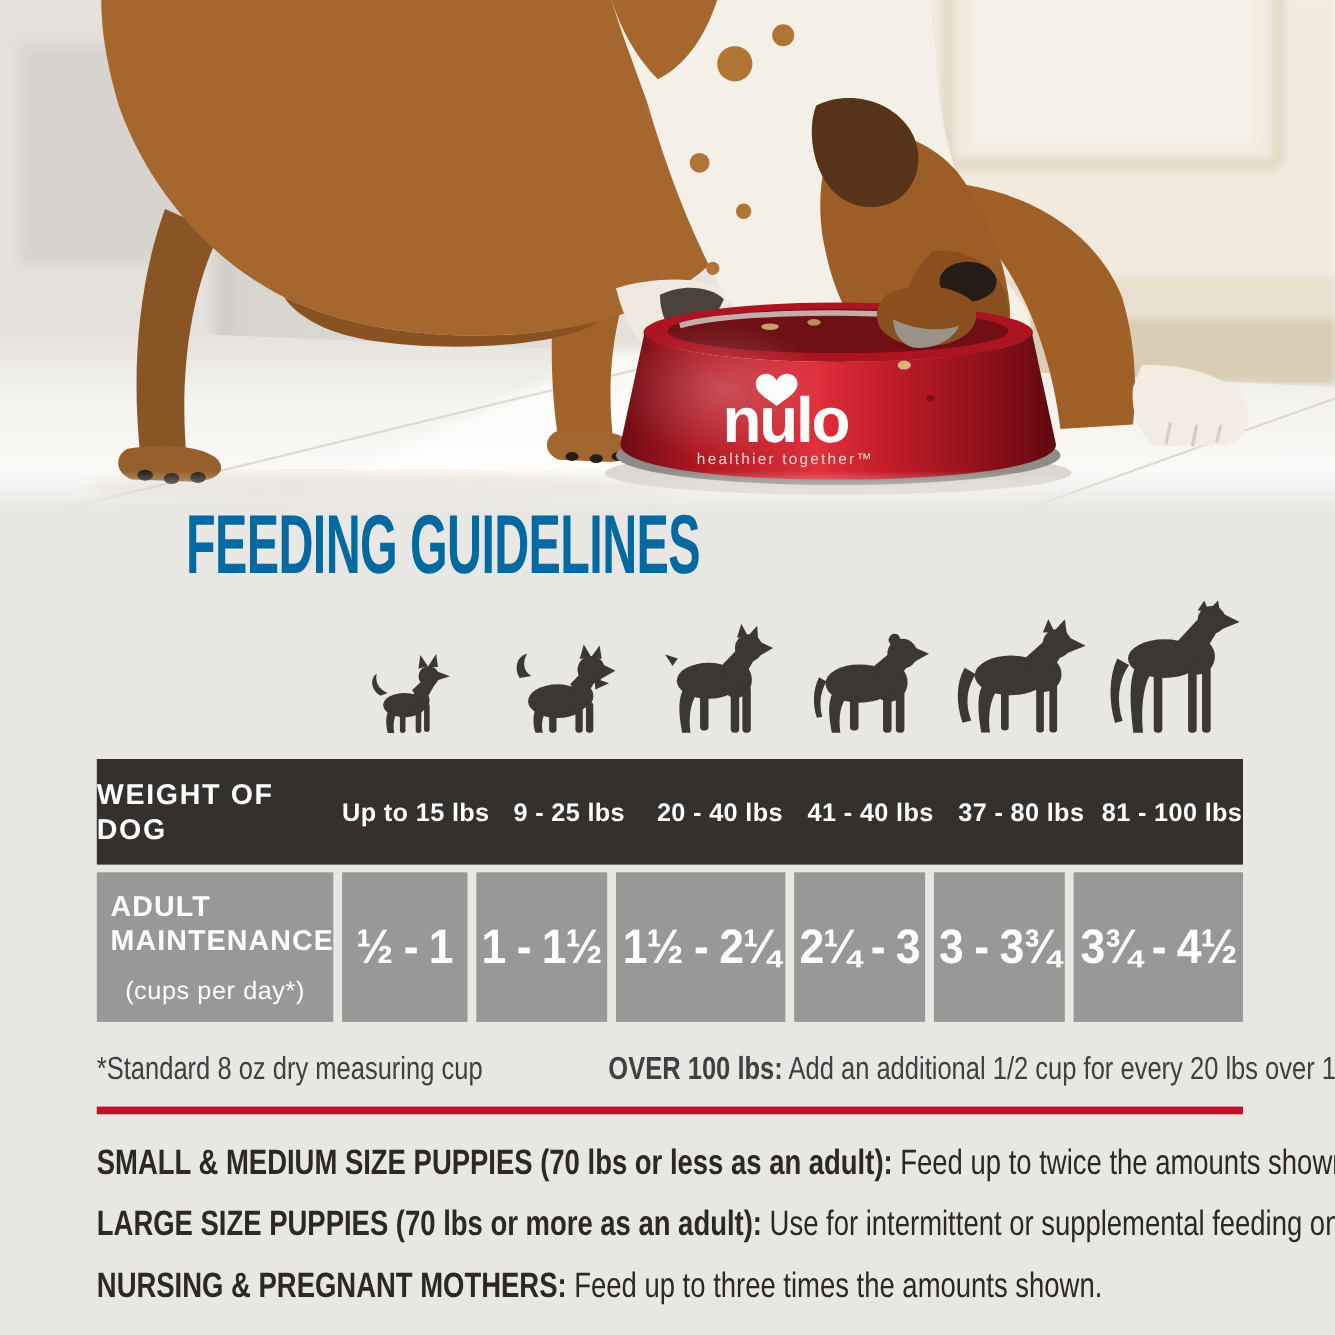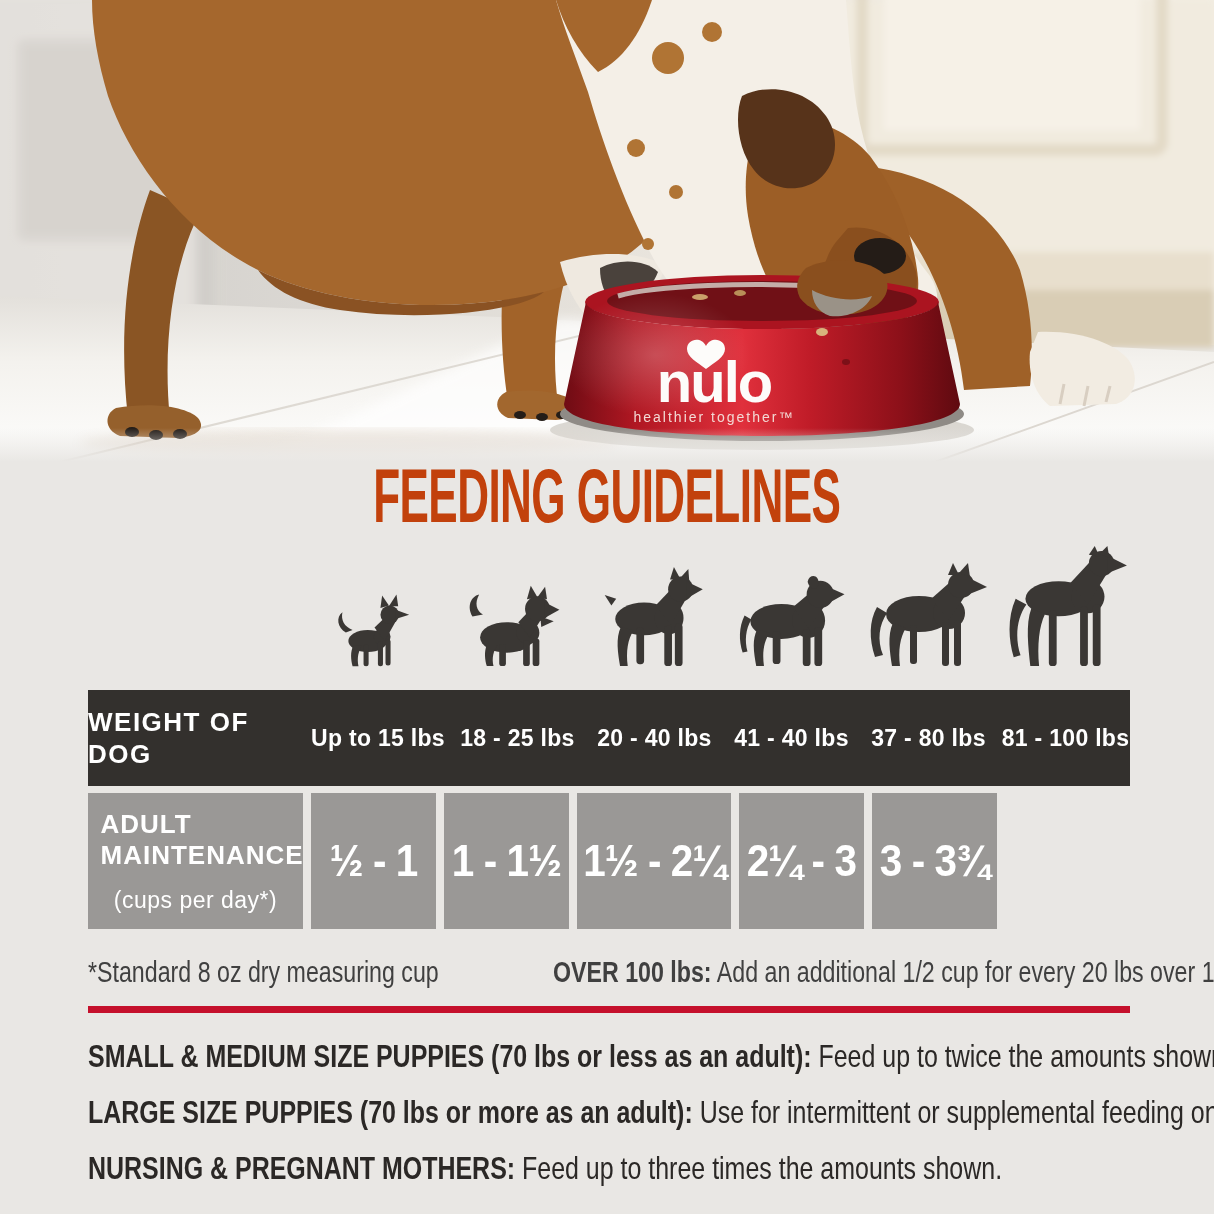--- a/index.html
+++ b/index.html
@@ -6,22 +6,22 @@
   .page{
     position:relative; width:1214px; height:1214px; overflow:hidden;
     background:#e9e7e4; font-family:"Liberation Sans", sans-serif;padding-left:16px;
   }
   
   .photo{position:absolute; top:0; left:0; width:1214px; height:462px;}
   .photo svg{display:block;}
 
   
   .title{
-    position:absolute; top:458px; left:0; width:1214px; text-align:center;
-    color:#c2410c; font-weight:bold; font-size:76px; line-height:76px;
+    position:absolute; top:458px; left:0; width:1214px; text-align:left;
+    color:#0369a1; font-weight:bold; font-size:76px; line-height:76px;
     letter-spacing:-1px; white-space:nowrap;
   }
   .title .squeeze{display:inline-block; transform:scaleX(0.58); transform-origin:center;}
 
   
   .grid{
     position:absolute; left:88px; width:1042px;
     display:grid; grid-template-columns:215px repeat(6, 1fr); column-gap:8px;
   }
   .dogs{top:540px; height:128px; align-items:end; justify-items:center;}
@@ -295,21 +295,21 @@
       <rect x="80" y="62" width="8" height="61" rx="3.5"></rect>
         <rect x="93" y="60" width="8" height="63" rx="3.5"></rect>
       <path d="M30,64 C24,80 27,104 29,123 L38,123 C36,102 38,82 44,70 Z"></path>
       <rect x="48" y="66" width="8" height="57" rx="3.5"></rect>
     </svg>
   </div>
 
   <div class="header-row">
     <div class="header-label">WEIGHT OF DOG</div>
     <div class="header-cell">Up to 15 lbs</div>
-    <div class="header-cell">18 - 25 lbs</div>
+    <div class="header-cell">9 - 25 lbs</div>
     <div class="header-cell">20 - 40 lbs</div>
     <div class="header-cell">41 - 40 lbs</div>
     <div class="header-cell">37 - 80 lbs</div>
     <div class="header-cell">81 - 100 lbs</div>
   </div>
 
   <div class="grid value-row">
     <div class="cell">
       <div class="row-label-title">ADULT MAINTENANCE</div>
       <div class="row-label-sub">(cups per day*)</div>
@@ -321,20 +321,23 @@
         <span class="value-text">1 - 1½</span>
       </div>
     <div class="cell">
         <span class="value-text">1½ - 2¼</span>
       </div>
     <div class="cell">
         <span class="value-text">2¼ - 3</span>
       </div>
     <div class="cell">
         <span class="value-text">3 - 3¾</span>
+      </div>
+    <div class="cell">
+        <span class="value-text">3¾ - 4½</span>
       </div>
   </div>
 
   <div class="footnotes">
     <span class="fn-left">*Standard 8 oz dry measuring cup</span>
     <span class="fn-right"><b>OVER 100 lbs:</b><span> Add an additional 1/2 cup for every 20 lbs over 100 lbs</span></span>
   </div>
 
   <div class="red-divider"></div>
 

